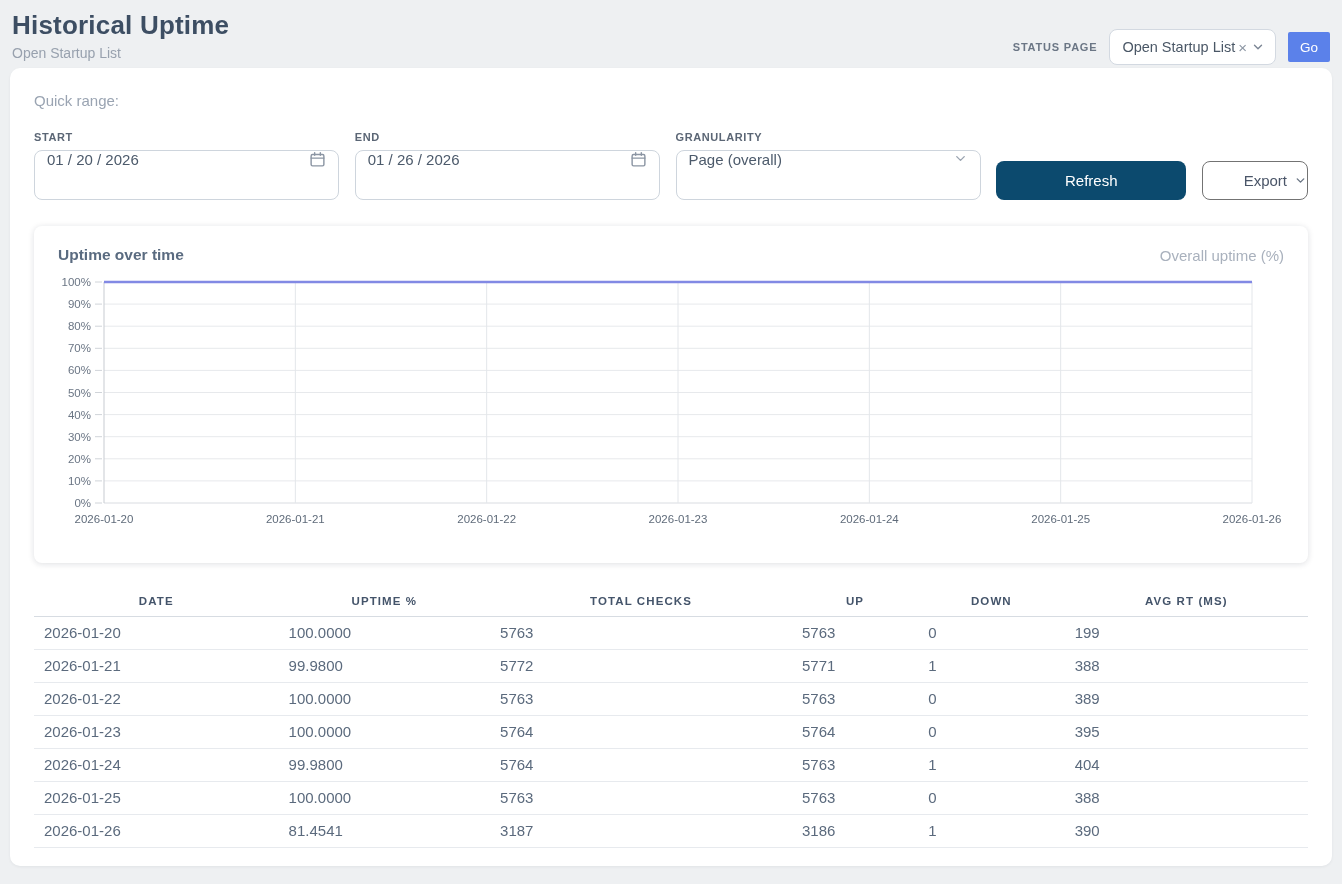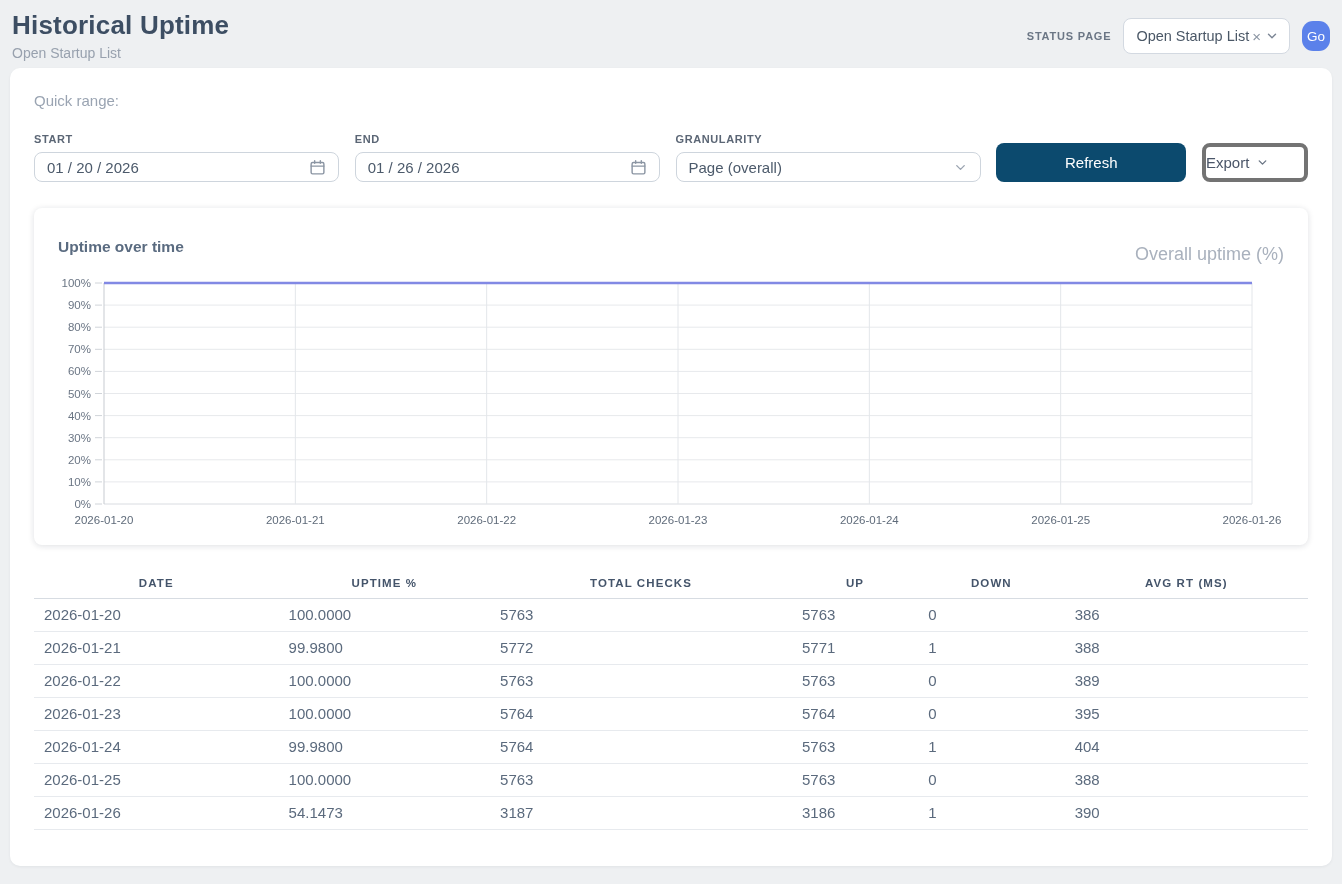--- a/index.html
+++ b/index.html
@@ -10,32 +10,32 @@
     color:#5b6a7d;
     overflow:hidden;
   }
   
   .page-header {
     display:flex; align-items:flex-start; justify-content:space-between;
     padding:10px 12px 4px 12px; height:68px;
   }
   .page-title { font-size:26px; font-weight:700; color:#3d4e63; letter-spacing:.2px; }
   .page-subtitle { font-size:14px; color:#98a1ae; margin-top:4px; }
-  .header-right { display:flex; align-items:center; gap:12px; margin-top:8px; }
+  .header-right { display:flex; align-items:center; gap:12px; margin-top:19px; }
   .micro-label { font-size:11px; font-weight:700; letter-spacing:.8px; color:#6b7685; }
   .status-select {
     display:flex; align-items:center; gap:4px;
     background:#fff; border:1px solid #d3d9e1; border-radius:8px;
     height:36px; padding:0 10px 0 12px; min-width:160px; cursor:pointer;
   }
   .status-select .sel-text { font-size:14.5px; color:#4a5766; }
   .clear-x { font-size:15px; color:#8b95a3; margin-left:-1px; cursor:pointer; }
   .btn-go {
-    background:#5b81ea; color:#fff; border:none; border-radius:11px;
-    font-size:13.5px; height:30px; padding:0 5px; cursor:pointer;
+    background:#5b81ea; color:#fff; border:none; border-radius:2px;
+    font-size:13.5px; height:30px; padding:0 12px; cursor:pointer;
     font-family:inherit;
   }
   
   .panel {
     background:#fff; border-radius:10px; margin:0 10px;
     box-shadow:0 1px 3px rgba(20,30,50,.06);
     padding:24px; height:798px;
   }
   
   .quick-row { display:flex; align-items:center; }
@@ -51,44 +51,44 @@
   .retention-badge {
     margin-left:auto; background:#e4e8ed; color:#5d7390;
     font-size:12px; font-weight:700; letter-spacing:.8px;
     border-radius:6px; padding:7px 12px;
   }
   
   .controls-row { display:flex; align-items:flex-end; justify-content:space-between; margin-top:22px; }
   .field { width:305px; }
   .field-label { font-size:11px; font-weight:700; letter-spacing:.6px; color:#5b6675; margin-bottom:7px; }
   .input-box {
-    display:flex; align-items:center; justify-content:space-between;
-    height:30px; border:1px solid #ced5dd; border-radius:8px;
+    display:flex; align-items:flex-start; justify-content:space-between;
+    height:50px; border:1px solid #ced5dd; border-radius:8px;
     background:#fff; padding:0 12px; font-size:15px; color:#4c5a6b; cursor:text;
   }
   .select-box { cursor:pointer; }
   .btn-refresh {
     width:190px; height:39px; background:#0c4a6e; color:#fff;
     border:none; border-radius:8px; font-size:15px; cursor:pointer; font-family:inherit;margin-top:12px;
   }
   .btn-export {
     width:106px; height:39px; background:#fff; color:#4a5568;
-    border:4px solid #737373; border-radius:8px; font-size:15px; cursor:pointer;
-    display:flex; align-items:center; justify-content:flex-start; gap:7px; font-family:inherit;
+    border:1px solid #737373; border-radius:8px; font-size:15px; cursor:pointer;
+    display:flex; align-items:center; justify-content:flex-end; gap:7px; font-family:inherit;
   }
   .chev { display:inline-block; }
   
   .chart-card {
     margin-top:26px; background:#fff; border-radius:8px;
     box-shadow:0 1px 6px rgba(20,30,50,.14);
     padding:18px 24px 16px 24px; height:337px;
   }
   .chart-head { display:flex; align-items:center; justify-content:space-between; padding:2px 0 10px 0; }
   .chart-title { font-size:15.5px; font-weight:700; color:#5a6b80; }
-  .chart-legend { font-size:18px; color:#a9b1bd;margin-top:16px; }
+  .chart-legend { font-size:15px; color:#a9b1bd; }
   
   .uptime-table { width:100%; border-collapse:collapse; margin-top:24px; }
   .uptime-table th {
     text-align:center; font-size:11.5px; font-weight:700; letter-spacing:1.1px;
     color:#44546a; padding:8px 10px 9px 10px; border-bottom:1px solid #d7dce2;
   }
   .uptime-table td {
     font-size:15px; color:#5b6a7d; padding:7px 10px 8px 10px;
     border-bottom:1px solid #e7eaee;
   }
@@ -231,21 +231,21 @@
           <th style="width: 19.1%;">AVG RT (MS)</th>
         </tr>
       </thead>
     <tbody id="table-body">
         <tr>
           <td>2026-01-20</td>
           <td>100.0000</td>
           <td>5763</td>
           <td>5763</td>
           <td>0</td>
-          <td>386</td>
+          <td>199</td>
         </tr>
         <tr>
           <td>2026-01-21</td>
           <td>99.9800</td>
           <td>5772</td>
           <td>5771</td>
           <td>1</td>
           <td>388</td>
         </tr>
         <tr>
@@ -275,21 +275,21 @@
         <tr>
           <td>2026-01-25</td>
           <td>100.0000</td>
           <td>5763</td>
           <td>5763</td>
           <td>0</td>
           <td>388</td>
         </tr>
         <tr>
           <td>2026-01-26</td>
-          <td>54.1473</td>
+          <td>81.4541</td>
           <td>3187</td>
           <td>3186</td>
           <td>1</td>
           <td>390</td>
         </tr>
       </tbody>
   </table>
 
 </div>
 

